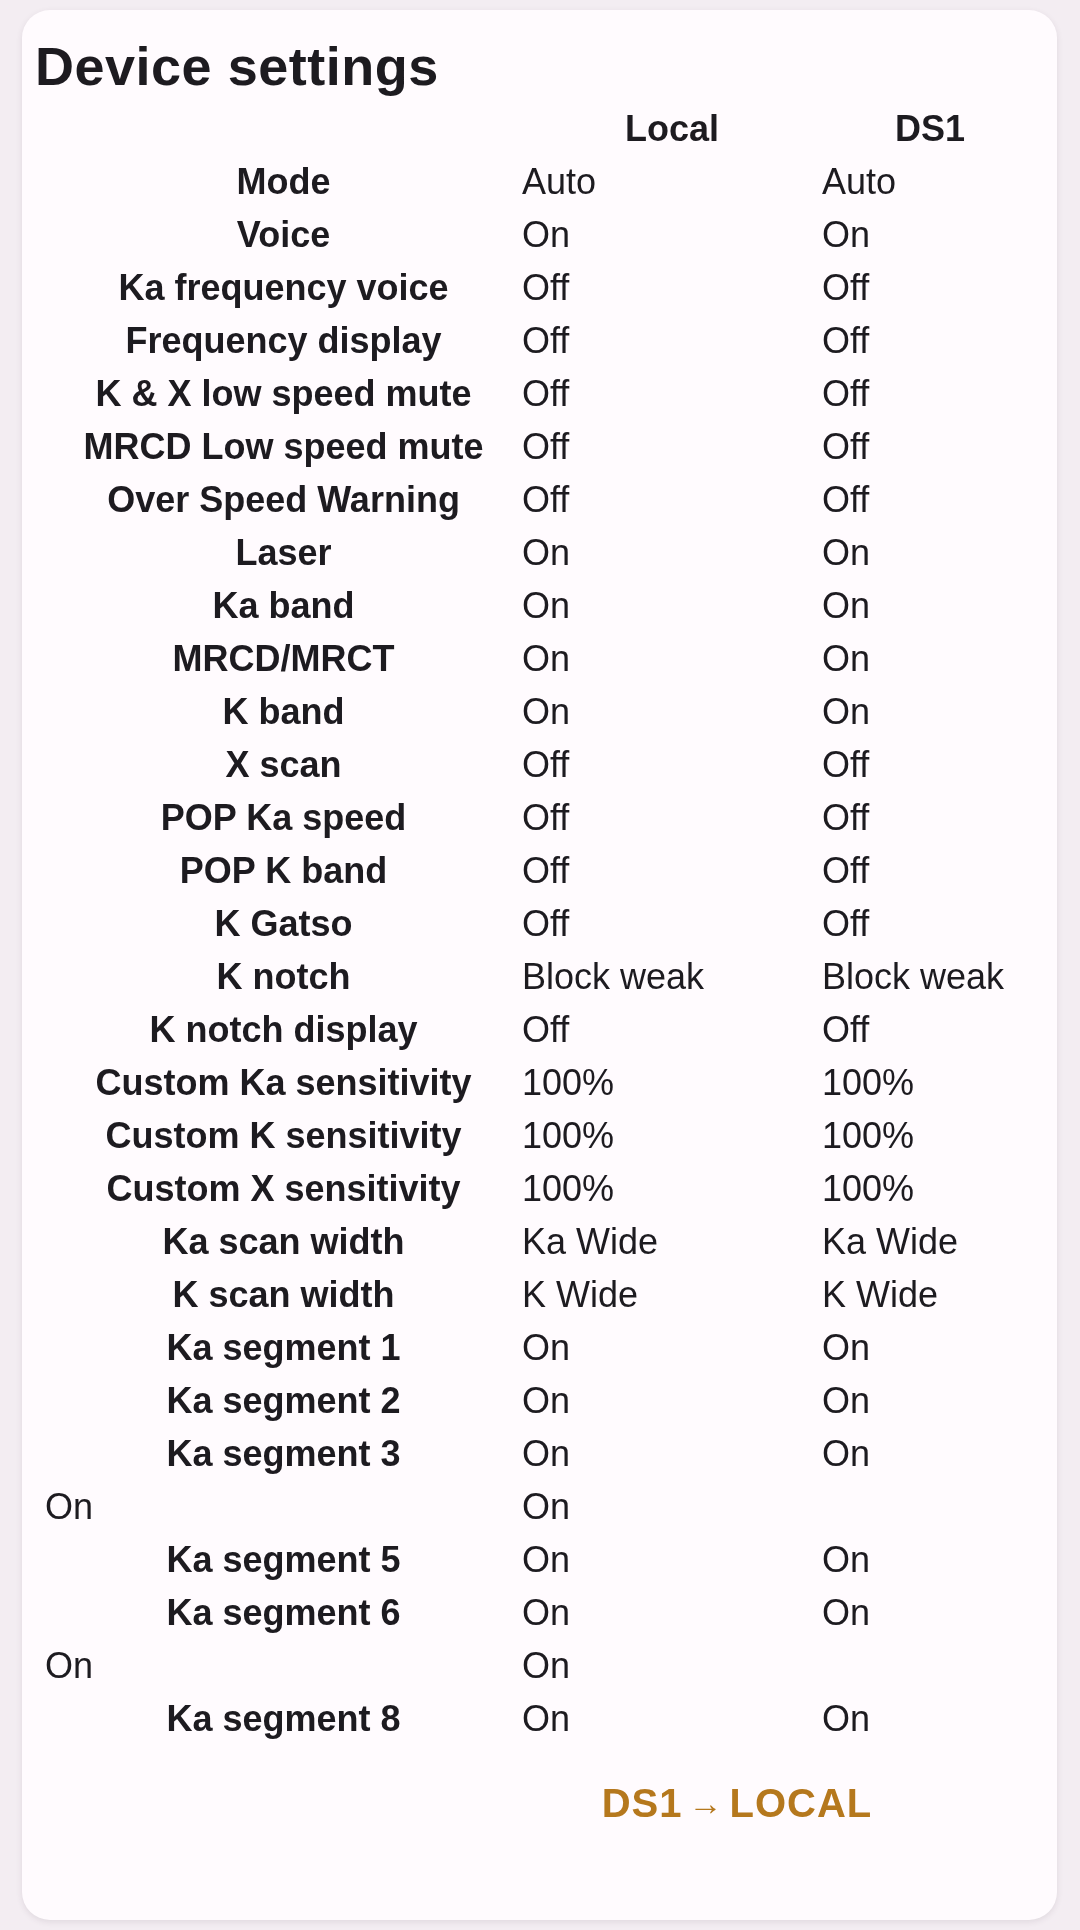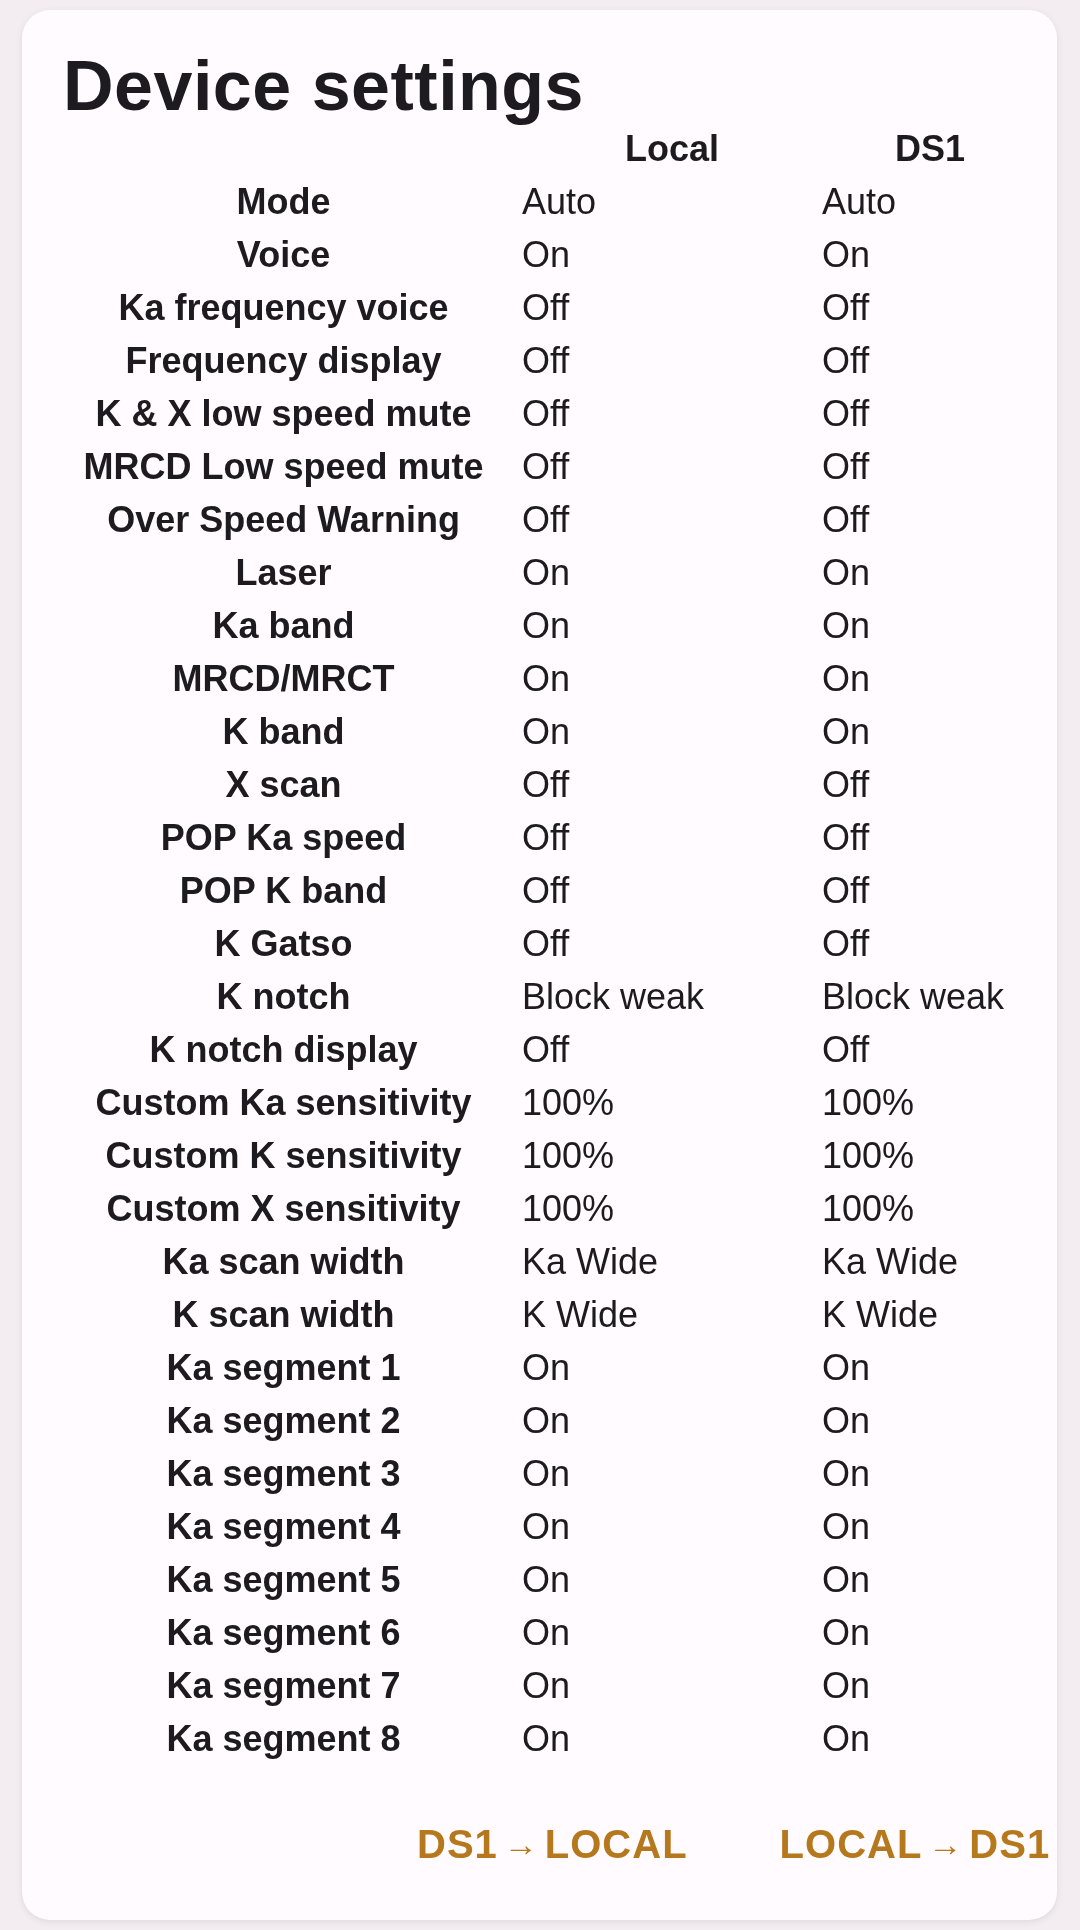--- a/index.html
+++ b/index.html
@@ -18,26 +18,25 @@
     top: 10px;
     width: 1035px;
     height: 1910px;
     background: #fffbfe;
     border-radius: 28px;
     box-shadow: 0 2px 6px rgba(60, 40, 60, 0.10);
     box-sizing: border-box;
     overflow: hidden;
   }
   .card-title {
-    padding: 24px 0 0 41px;
-    font-size: 70px;
+    padding: 24px 0 0 13px;
+    font-size: 54px;
     line-height: 64px;
     font-weight: 700;
     letter-spacing: 0.5px;
-    margin-top: 20px;
   }
   .grid-row {
     display: grid;
     grid-template-columns: 477px 300px 216px;
     padding-left: 23px;
     height: 53px;
     align-items: center;
   }
   .header-row {
     margin-top: 4px;
@@ -45,26 +44,27 @@
   .cell {
     font-size: 36px;
     line-height: 53px;
     white-space: nowrap;
     overflow: visible;
   }
   .cell.label { font-weight: 700; text-align: center; }
   .cell.val { font-weight: 400; text-align: left; }
   .cell.colhead { font-weight: 700; text-align: center; }
   .actions-row {
-    margin-top: 54px;
+    margin-top: 32px;
     height: 53px;
     display: flex;
     align-items: center;
     padding-left: 395px;
     gap: 92px;
+    flex-direction: column;
   }
   .text-button {
     background: none;
     border: none;
     padding: 0;
     font-family: "Liberation Sans", "DejaVu Sans", sans-serif;
     font-size: 40px;
     font-weight: 700;
     color: #b5781d;
     letter-spacing: 1px;
@@ -238,39 +238,37 @@
     <div class="cell val">On</div>
   </div>
 
   <div class="grid-row">
     <div class="cell label">Ka segment 3</div>
     <div class="cell val">On</div>
     <div class="cell val">On</div>
   </div>
 
   <div class="grid-row">
-    <div class="cell label">Ka segment 4</div>
     <div class="cell val">On</div>
     <div class="cell val">On</div>
   </div>
 
   <div class="grid-row">
     <div class="cell label">Ka segment 5</div>
     <div class="cell val">On</div>
     <div class="cell val">On</div>
   </div>
 
   <div class="grid-row">
     <div class="cell label">Ka segment 6</div>
     <div class="cell val">On</div>
     <div class="cell val">On</div>
   </div>
 
   <div class="grid-row">
-    <div class="cell label">Ka segment 7</div>
     <div class="cell val">On</div>
     <div class="cell val">On</div>
   </div>
 
   <div class="grid-row">
     <div class="cell label">Ka segment 8</div>
     <div class="cell val">On</div>
     <div class="cell val">On</div>
   </div>
 </div>

